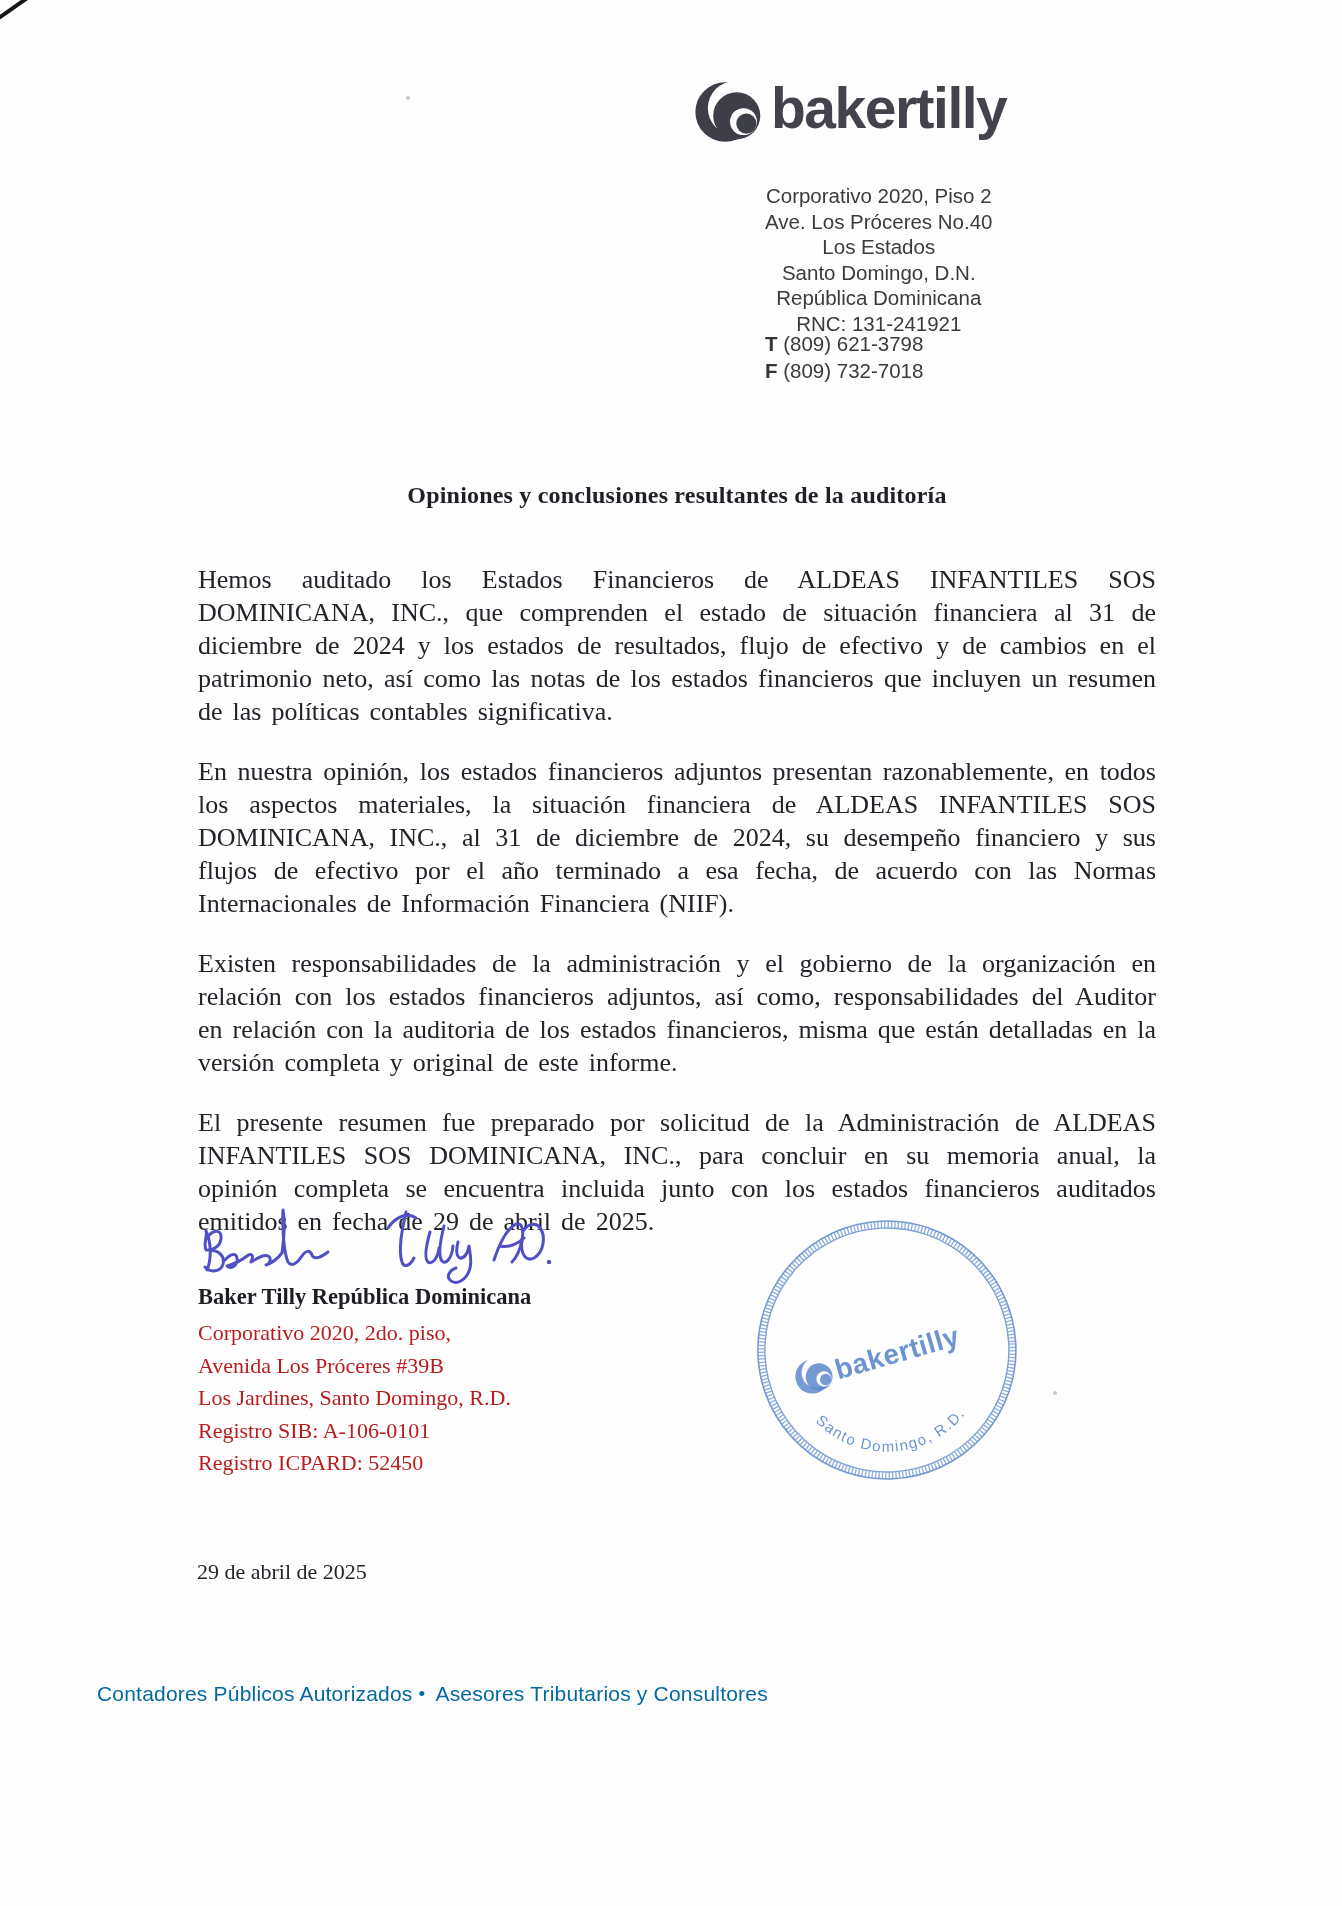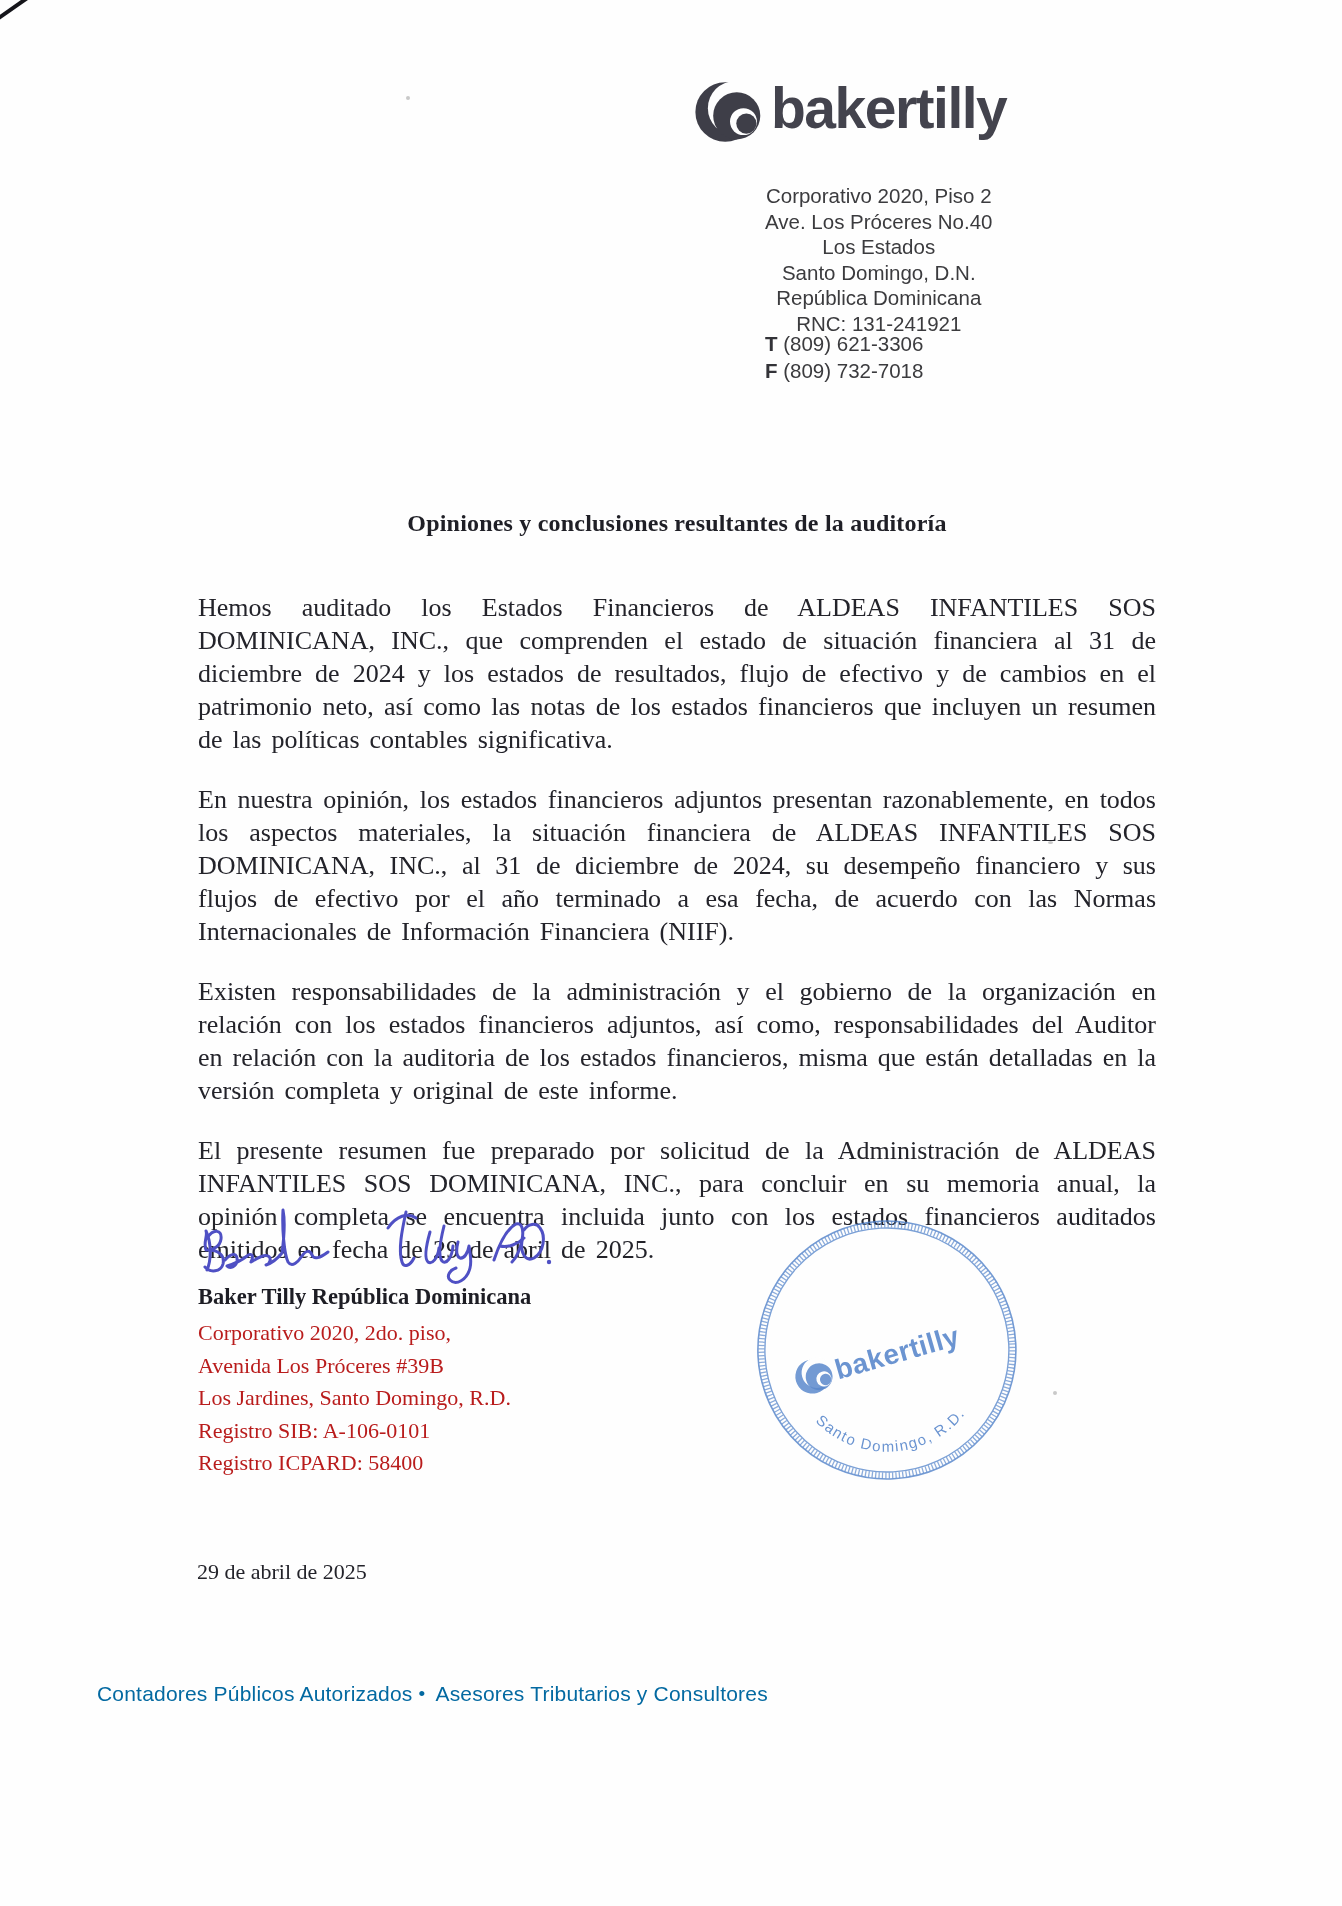--- a/index.html
+++ b/index.html
@@ -35,21 +35,21 @@
     font-size:20.5px;line-height:25.5px;color:#3b3b3e;text-align:center;
   }
   .lh-phones{
     position:absolute;left:765px;top:330px;
     font-family:"Liberation Sans", sans-serif;
     font-size:20.5px;line-height:27px;color:#3b3b3e;
   }
   .lh-phones b{font-weight:700;color:#333338;}
   
   .content{
-    position:absolute;left:198px;top:482px;width:958px;margin-top:28px;
+    position:absolute;left:198px;top:482px;width:958px;
   }
   .doc-title{
     text-align:center;font-weight:700;font-size:24px;
     letter-spacing:.2px;margin:0 0 54px 0;color:#1f1f26;
   }
   .content p{
     margin:0 0 27px 0;
     font-size:26px;line-height:33px;
     text-align:justify;word-spacing:3.5px;
   }
@@ -93,21 +93,21 @@
 <div class="lh-address">
   <div>Corporativo 2020, Piso 2</div>
   <div>Ave. Los Próceres No.40</div>
   <div>Los Estados</div>
   <div>Santo Domingo, D.N.</div>
   <div>República Dominicana</div>
   <div>RNC: 131-241921</div>
 </div>
 
 <div class="lh-phones">
-  <div><b>T</b> <span>(809) 621-3306</span></div>
+  <div><b>T</b> <span>(809) 621-3798</span></div>
   <div><b>F</b> <span>(809) 732-7018</span></div>
 </div>
 
 <div class="content">
   <div class="doc-title">Opiniones y conclusiones resultantes de la auditoría</div>
   <p>Hemos auditado los Estados Financieros de ALDEAS INFANTILES SOS DOMINICANA, INC., que comprenden el estado de situación financiera al 31 de diciembre de 2024 y los estados de resultados, flujo de efectivo y de cambios en el patrimonio neto, así como las notas de los estados financieros que incluyen un resumen de las políticas contables significativa.</p>
   <p>En nuestra opinión, los estados financieros adjuntos presentan razonablemente, en todos los aspectos materiales, la situación financiera de ALDEAS INFANTILES SOS DOMINICANA, INC., al 31 de diciembre de 2024, su desempeño financiero y sus flujos de efectivo por el año terminado a esa fecha, de acuerdo con las Normas Internacionales de Información Financiera (NIIF).</p>
   <p>Existen responsabilidades de la administración y el gobierno de la organización en relación con los estados financieros adjuntos, así como, responsabilidades del Auditor en relación con la auditoria de los estados financieros, misma que están detalladas en la versión completa y original de este informe.</p>
   <p>El presente resumen fue preparado por solicitud de la Administración de ALDEAS INFANTILES SOS DOMINICANA, INC., para concluir en su memoria anual, la opinión completa se encuentra incluida junto con los estados financieros auditados emitidos en fecha de 29 de abril de 2025.</p>
 </div>
@@ -129,21 +129,21 @@
   </svg>
 </div>
 
 <div class="sig-block">
   <div class="sig-name">Baker Tilly República Dominicana</div>
   <div class="sig-lines">
     <div>Corporativo 2020, 2do. piso,</div>
     <div>Avenida Los Próceres #39B</div>
     <div>Los Jardines, Santo Domingo, R.D.</div>
     <div>Registro SIB: A-106-0101</div>
-    <div>Registro ICPARD: 58400</div>
+    <div>Registro ICPARD: 52450</div>
   </div>
 </div>
 
 <div class="stamp">
   <svg width="274" height="274" viewBox="0 0 274 274">
     <g fill="none" stroke="#4d7fc8">
       <circle cx="137" cy="137" r="129" stroke-width="1.6" opacity=".85"></circle>
       <circle cx="137" cy="137" r="122" stroke-width="1.4" opacity=".8"></circle>
       <circle cx="137" cy="137" r="125.5" stroke-width="6" stroke-dasharray="1.3 2.1" opacity=".7"></circle>
     </g>

